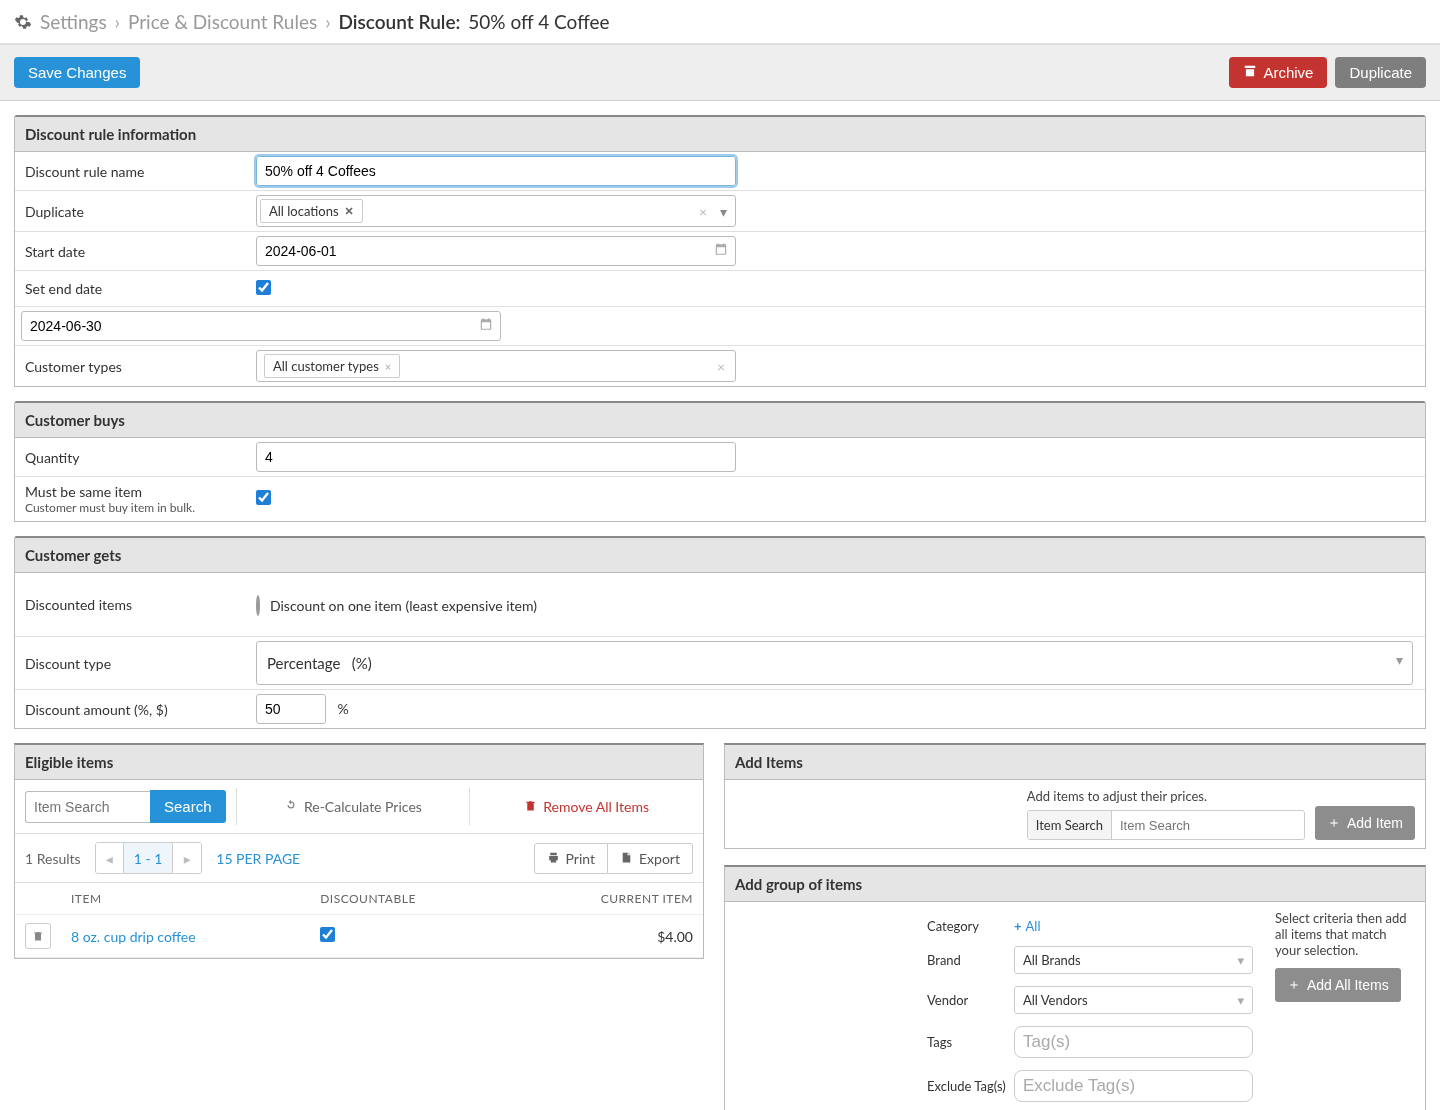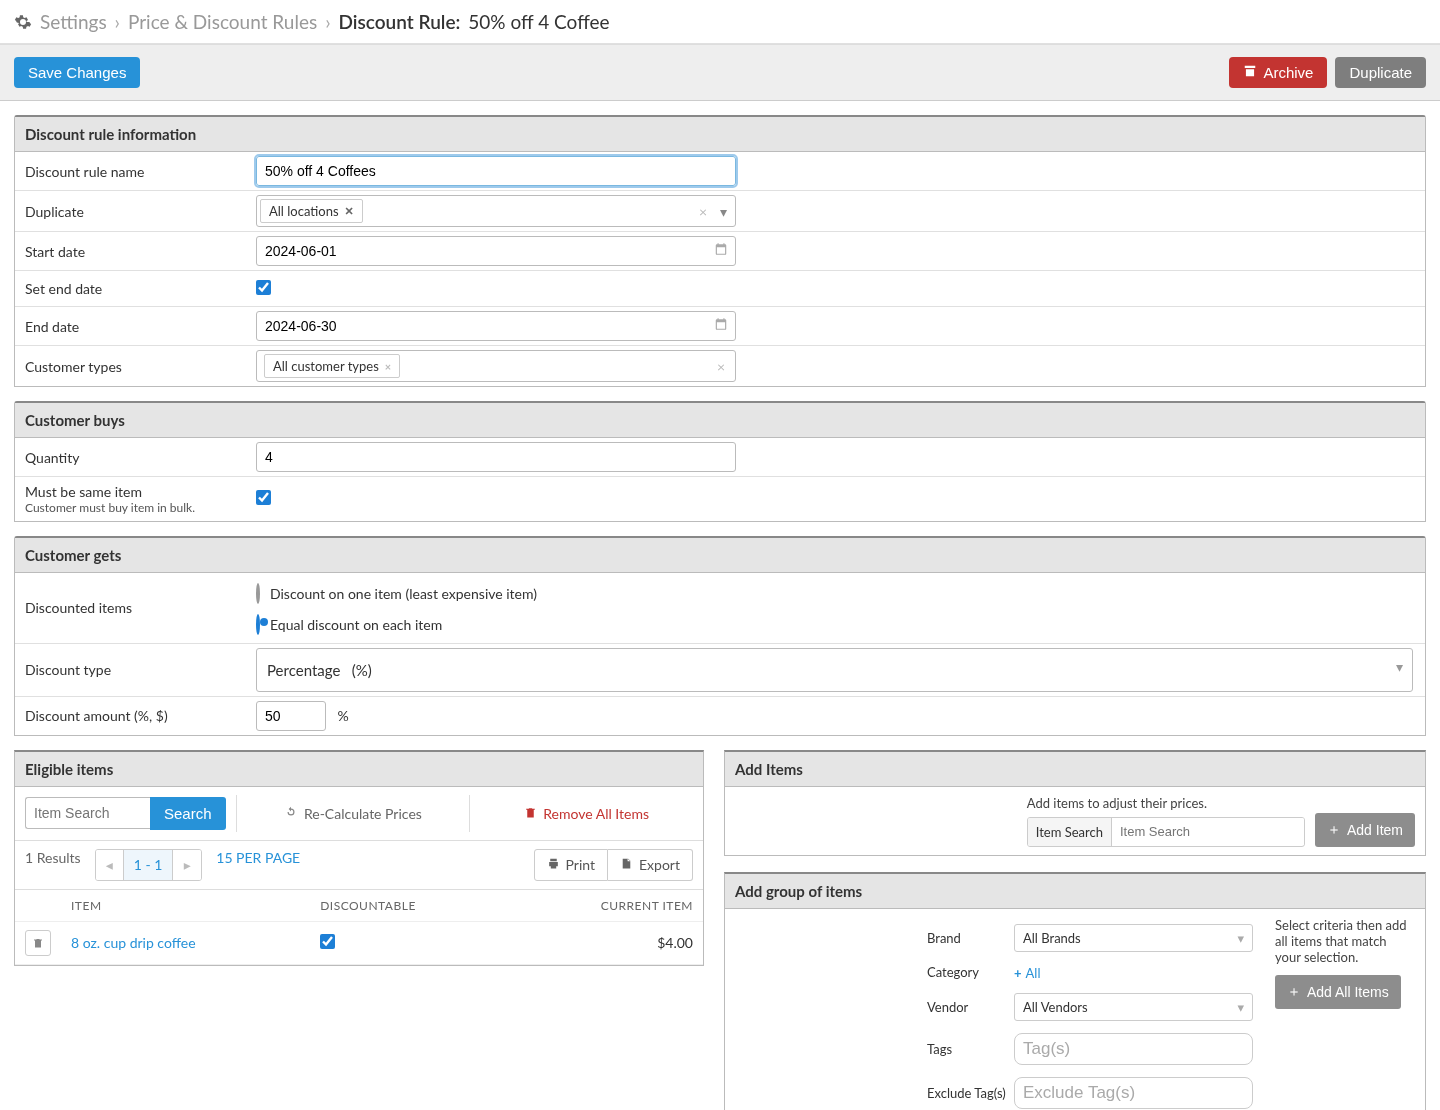--- a/index.html
+++ b/index.html
@@ -59,21 +59,21 @@
 
 .eligible { border:1px solid #bbb; border-top:2px solid #888; }
 .eligible .section-h { }
 .searchrow { display:flex; align-items:center; border-bottom:1px solid #ddd; }
 .searchcell { padding:10px; display:flex; align-items:center; gap:0; }
 .item-search-in { width:125px; padding:7px 8px; border:1px solid #bbb; border-right:none; border-radius:3px 0 0 3px; font-size:14px; }
 .searchbtn { background:#2792d8; color:#fff; border:none; padding:8px 14px; border-radius:0 3px 3px 0; font-size:15px; cursor:pointer; }
 .actioncell { flex:1; border-left:1px solid #ddd; display:flex; justify-content:center; align-items:center; padding:10px; }
 .actioncell.a { color:#666; }
 .actioncell.b { color:#c33431; }
-.pager-row { display:flex; padding:8px 10px; gap:14px; border-bottom:1px solid #ddd; }
+.pager-row { display:flex; align-items:center; padding:8px 10px; gap:14px; border-bottom:1px solid #ddd; }
 .results { color:#666; }
 .pager { display:inline-flex; border:1px solid #ccc; border-radius:3px; overflow:hidden; }
 .pager .pbtn { width:28px; height:30px; display:flex; align-items:center; justify-content:center; background:#fff; color:#bbb; border-right:1px solid #ccc; }
 .pager .pactive { background:#eef6fc; color:#2792d8; padding:0 10px; display:flex; align-items:center; border-right:1px solid #ccc; }
 .pager .pbtn:last-child { border-right:none; }
 .perpage { color:#2792d8; }
 .pager-row .spacer { flex:1; }
 .exportbtns { display:flex; gap:0; }
 .ebtn { border:1px solid #ccc; padding:6px 12px; background:#fff; color:#555; display:flex; align-items:center; gap:6px; cursor:pointer; }
 .ebtn:first-child { border-radius:3px 0 0 3px; }
@@ -166,21 +166,20 @@
             </svg>
         </span>
       </div>
     </div>
   </div>
   <div class="frow">
     <div class="flabel">Set end date</div>
     <div class="fval"><input type="checkbox" class="chk" checked="" style=""></div>
   </div>
   <div class="frow">
-    <div class="flabel">End date</div>
     <div class="fval">
       <div class="datebox">
         <input value="2024-06-30" style="">
         <span class="cal">
           <svg width="14" height="14" viewBox="0 0 24 24" fill="#aaa">
               <path d="M19 4h-1V2h-2v2H8V2H6v2H5a2 2 0 00-2 2v14a2 2 0 002 2h14a2 2 0 002-2V6a2 2 0 00-2-2zm0 16H5V9h14z"></path>
             </svg>
         </span>
       </div>
     </div>
@@ -215,24 +214,20 @@
 </div>
 
 <div class="section">
   <div class="section-h">Customer gets</div>
   <div class="frow" style="min-height:64px;">
     <div class="flabel">Discounted items</div>
     <div class="fval">
       <div style="padding:6px 0;">
         <span class="radio"></span>
         <span class="radiolbl">Discount on one item (least expensive item)</span>
-      </div>
-      <div style="padding:6px 0;">
-        <span class="radio checked"></span>
-        <span class="radiolbl">Equal discount on each item</span>
       </div>
     </div>
   </div>
   <div class="frow">
     <div class="flabel">Discount type</div>
     <div class="fval">
       <div class="selectwrap">
         <div class="selectwide">Percentage&nbsp;&nbsp;&nbsp;(%)</div>
         <span class="caret">▾</span>
       </div>
@@ -345,35 +340,35 @@
     </div>
 
     <div class="rsection">
       <div class="section-h">Add group of items</div>
       <div class="rbody">
         <div class="addit-row">
           <div class="addit-left">
             <table class="grp-table">
               <tbody>
                   <tr>
-                <td class="gl">Brand</td>
-                <td>
-                      <div class="smallsel"><span>All Brands</span><span class="caret">▾</span></div>
-                    </td>
-              </tr>
-              <tr>
                 <td class="gl">Category</td>
                 <td>
                   <span class="all-link">
                     <span style="font-weight:bold">+</span>
                     <span>All</span>
                   </span>
                 </td>
               </tr>
               <tr>
+                <td class="gl">Brand</td>
+                <td>
+                      <div class="smallsel"><span>All Brands</span><span class="caret">▾</span></div>
+                    </td>
+              </tr>
+              <tr>
                 <td class="gl">Vendor</td>
                 <td>
                       <div class="smallsel"><span>All Vendors</span><span class="caret">▾</span></div>
                     </td>
               </tr>
               <tr>
                 <td class="gl">Tags</td>
                 <td><input class="smallin" placeholder="Tag(s)" style=""></td>
               </tr>
               <tr>

